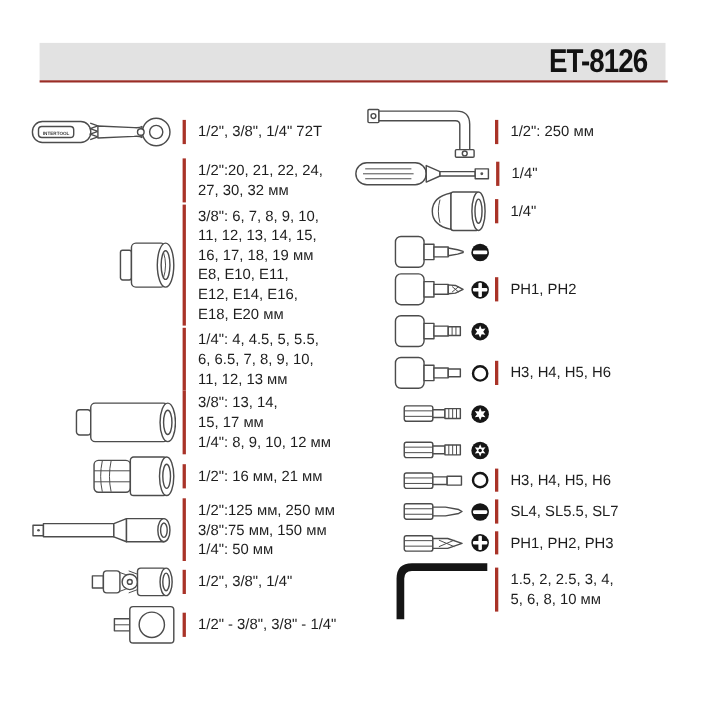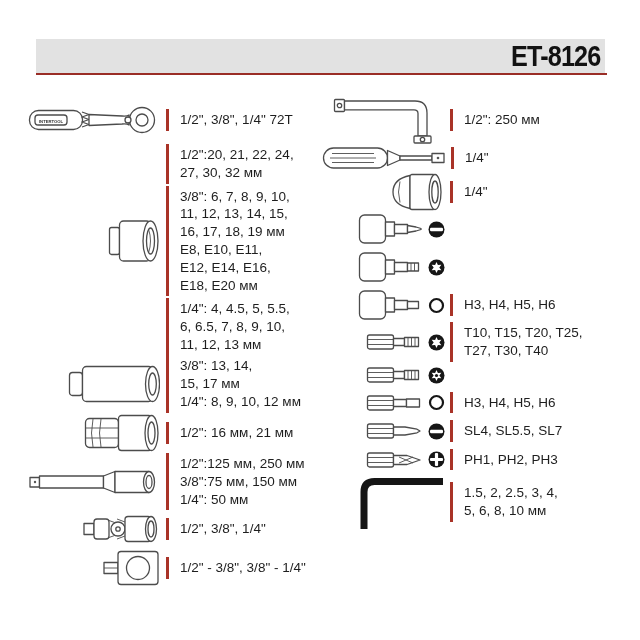--- a/index.html
+++ b/index.html
@@ -1,20 +1,20 @@
 <!DOCTYPE html>
 <html><head>
 <meta charset="utf-8">
 <style>
   html, body { margin:0; padding:0; width:640px; height:640px; background:#fff; }
   body { font-family:"Liberation Sans", sans-serif; position:relative; overflow:hidden; }
   .page { position:absolute; inset:0; background:#fff; }
   .header-bar { position:absolute; left:36px; top:39px; width:569px; height:34px;
     background:#e2e2e2; display:flex; align-items:center; justify-content:flex-end;
-    padding-right:5px; box-sizing:border-box; }
+    padding-right:17px; box-sizing:border-box; }
   .model { font-size:30px; font-weight:bold; color:#121212; letter-spacing:-1px;
     transform:scaleX(0.84); transform-origin:right center; white-space:nowrap; }
   .header-underline { position:absolute; left:36px; top:73px; width:571px; height:2px;
     background:#9a2d26; }
   .col { position:absolute; }
   .col-left { left:28px; top:96px; width:292px; }
   .col-right { left:322px; top:96px; width:300px; }
   .row { display:flex; align-items:center; }
   .img-cell { display:flex; align-items:center; justify-content:flex-end; box-sizing:border-box; }
   .col-left .img-cell { flex:0 0 138px; padding-right:6px; }
@@ -237,20 +237,41 @@
         </svg>
         <span class="di">
           <svg width="17" height="17" viewBox="0 0 17 17">
             <circle cx="8.5" cy="8.5" r="8" fill="#161616"></circle>
             <rect x="2" y="6.8" width="13" height="3.4" rx="1.2" fill="#fff"></rect>
           </svg>
         </span>
       </div>
     </div>
 
+    <div class="row" style="min-height:30px">
+      <div class="img-cell">
+        <svg width="64" height="34" viewBox="0 0 64 34">
+          <g class="tool">
+            <rect x="1.5" y="3" width="26" height="28" rx="5"></rect>
+            <rect x="27.5" y="10" width="9" height="14"></rect>
+            <rect x="36.5" y="12.5" width="13" height="9"></rect>
+            <polygon points="49.5,13 56,13.5 63,17 56,20.5 49.5,21"></polygon>
+            <path class="thin" d="M53,14.5 L59,19.5 M53,19.5 L59,14.5"></path>
+          </g>
+        </svg>
+        <span class="di">
+          <svg width="17" height="17" viewBox="0 0 17 17">
+            <circle cx="8.5" cy="8.5" r="8" fill="#161616"></circle>
+            <rect x="6.9" y="2" width="3.2" height="13" rx="1" fill="#fff"></rect>
+            <rect x="2" y="6.9" width="13" height="3.2" rx="1" fill="#fff"></rect>
+          </svg>
+        </span>
+      </div>
+      <div class="label">PH1, PH2</div>
+    </div>
 
 
     <div class="row" style="min-height:42px">
       <div class="img-cell">
         <svg width="64" height="34" viewBox="0 0 64 34">
           <g class="tool">
             <rect x="1.5" y="3" width="26" height="28" rx="5"></rect>
             <rect x="27.5" y="10" width="9" height="14"></rect>
             <rect x="36.5" y="12.5" width="13" height="9"></rect>
             <rect x="49.5" y="13" width="11" height="8"></rect>
@@ -296,22 +317,20 @@
             <path class="thin" d="M42,5.5 V14.5 M45.5,5.5 V14.5 M49,5.5 V14.5"></path>
           </g>
         </svg>
         <span class="di">
           <svg width="17" height="17" viewBox="0 0 17 17">
             <circle cx="8.5" cy="8.5" r="8" fill="#161616"></circle>
             <polygon fill="#fff" points="8.5,2.9 9.9,6.08 13.35,5.7 11.3,8.5 13.35,11.3 9.9,10.92 8.5,14.1 7.1,10.92 3.65,11.3 5.7,8.5 3.65,5.7 7.1,6.08"></polygon>
           </svg>
         </span>
       </div>
-      <div class="label">T10, T15, T20, T25,
-T27, T30, T40</div>
     </div>
 
     <div class="row" style="min-height:26px">
       <div class="img-cell">
         <svg width="56" height="20" viewBox="0 0 56 20">
           <g class="tool">
             <rect x="1.5" y="3" width="26" height="14" rx="2"></rect>
             <path class="thin" d="M1.5,7.5 H27.5 M1.5,12.5 H27.5"></path>
             <rect x="27.5" y="6.5" width="11" height="7"></rect>
             <rect x="38.5" y="5.5" width="14" height="9"></rect>

